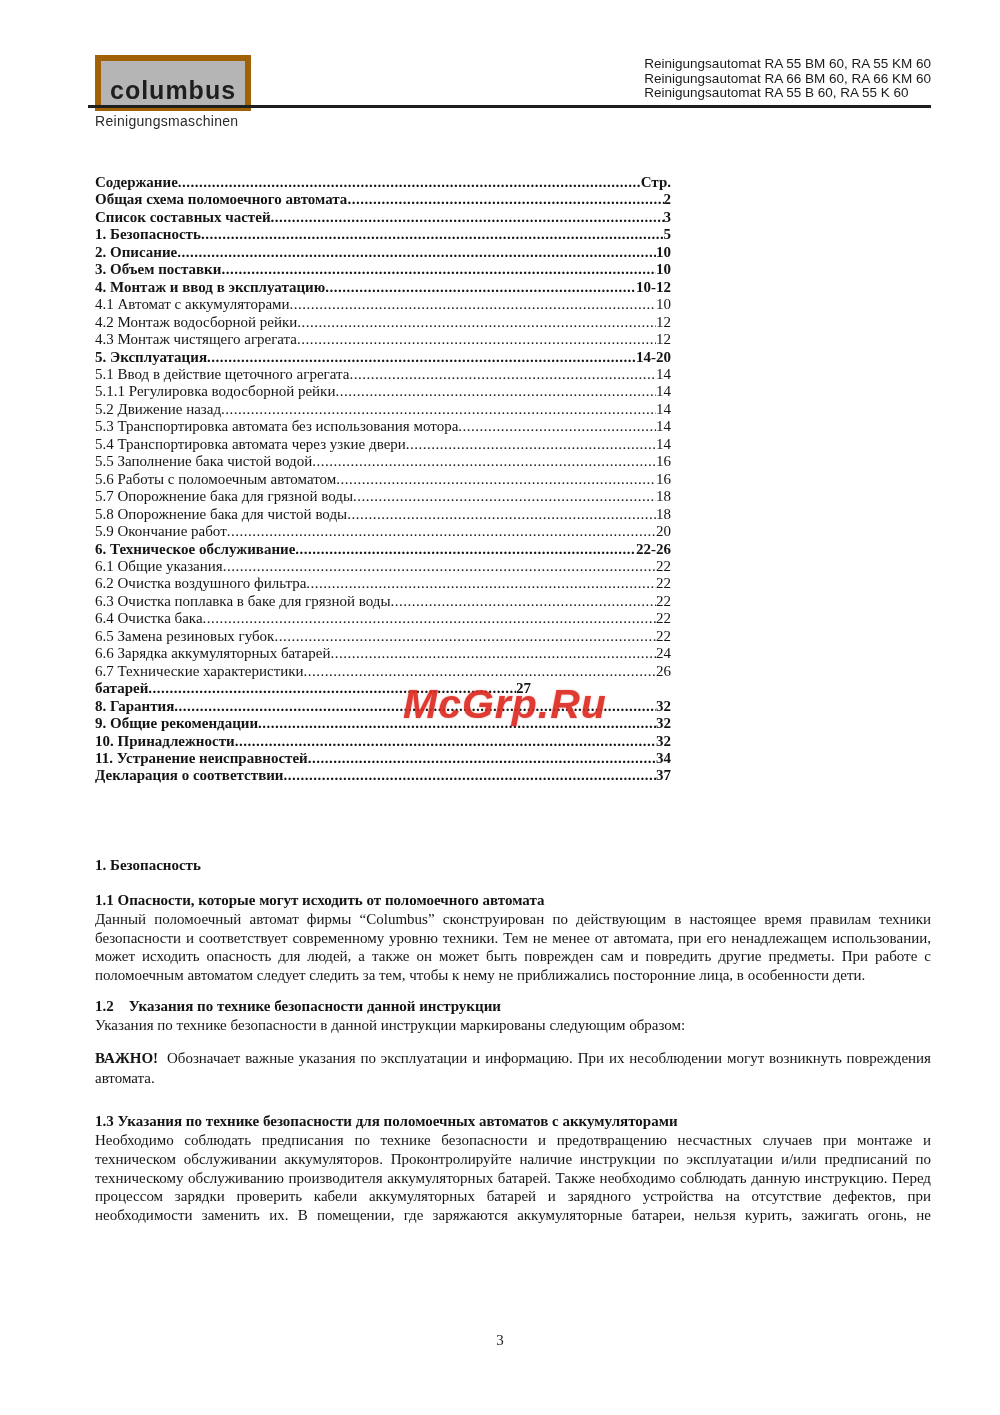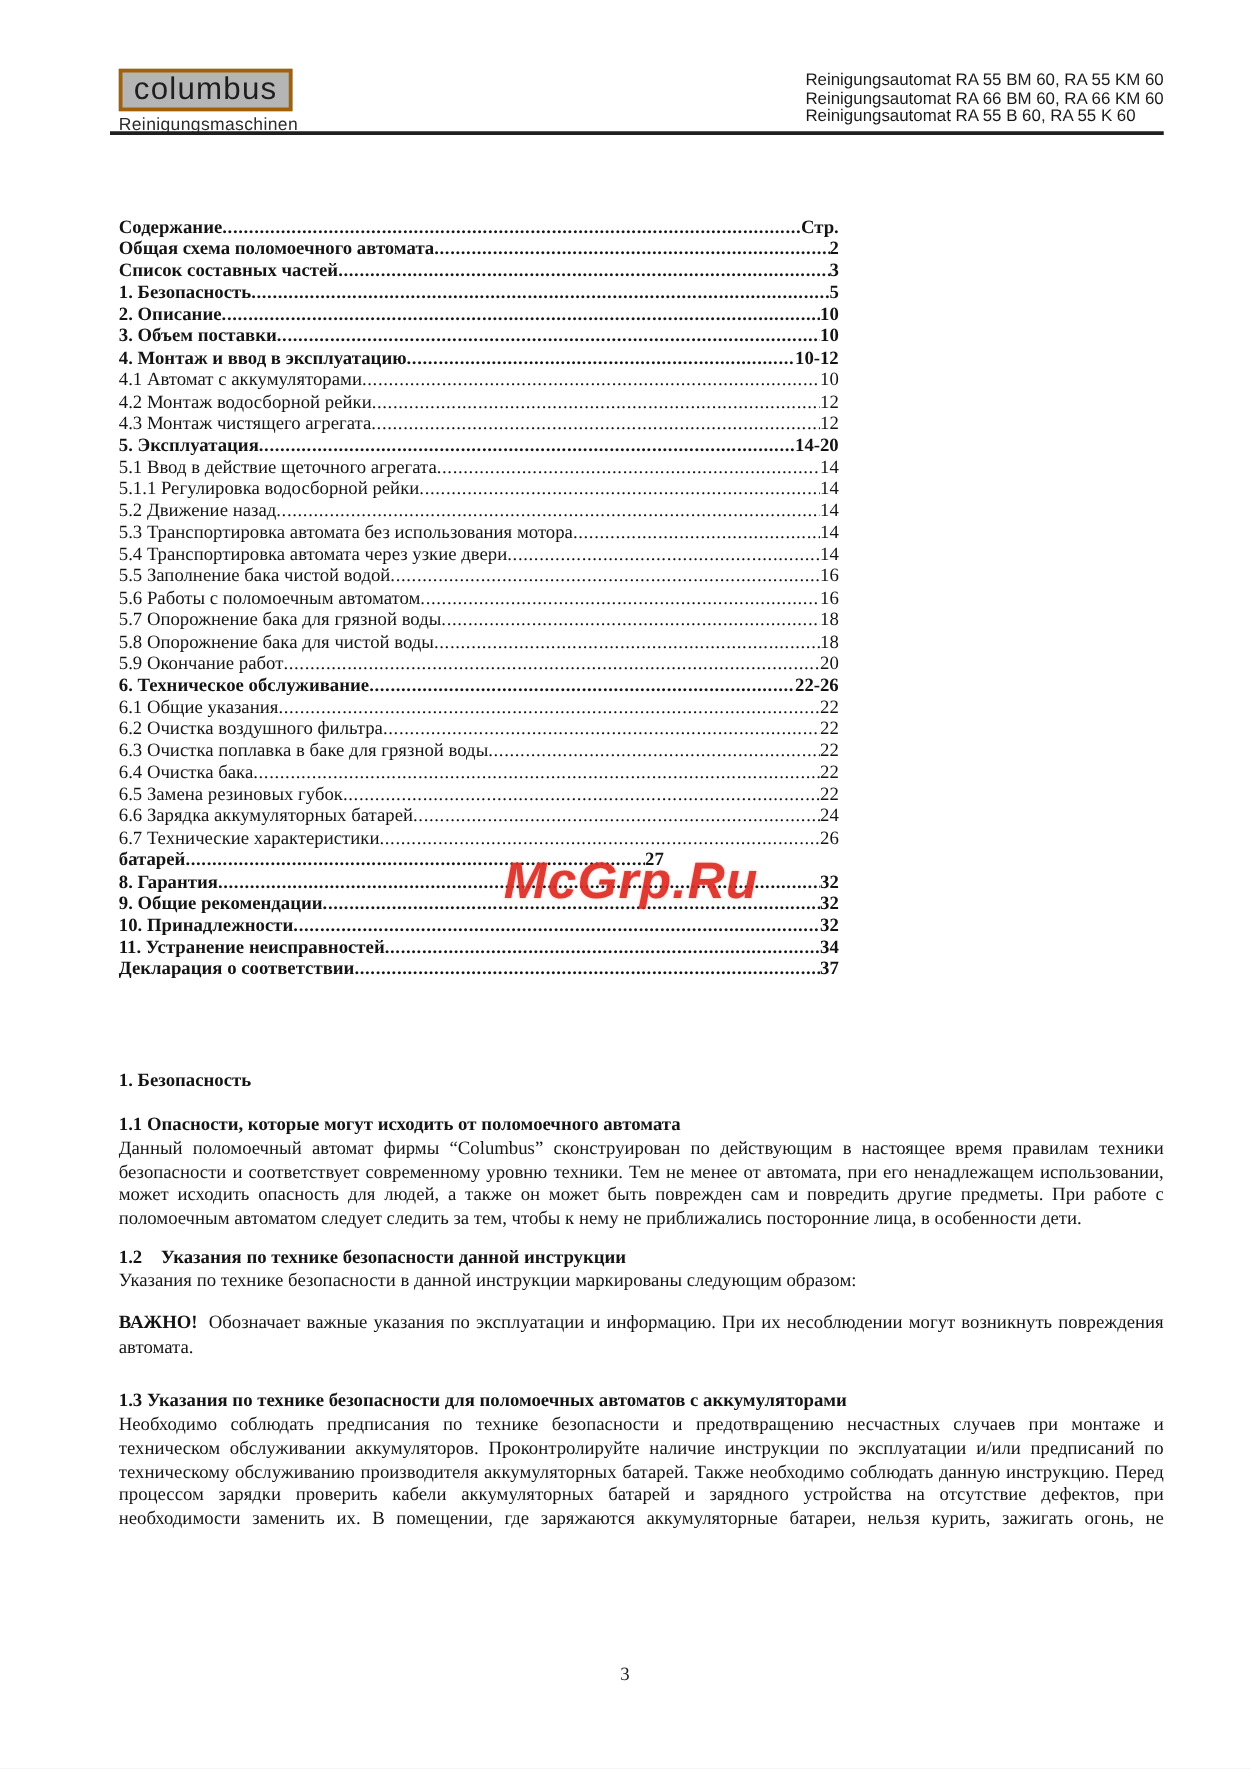--- a/index.html
+++ b/index.html
@@ -6,22 +6,22 @@
   .page {
     position:relative; width:1000px; height:1415px; margin:0 auto;
     background:#ffffff; color:#141414;
     font-family:"Liberation Serif","DejaVu Serif",serif;
     overflow:hidden;
   }
 
   
   .logo-wrap { position:absolute; top:55px; left:95px; font-family:"Liberation Sans","DejaVu Sans",sans-serif; }
   .logo-box {
-    display:inline-block; background:#b5b5b5; border:3px solid #a16207;
-    padding:0 9px 2px 9px; font-weight:normal; font-size:25px; letter-spacing:1px;
+    display:inline-block; background:#b5b5b5; border:6px solid #a16207;
+    padding:16px 9px 2px 9px; font-weight:bold; font-size:25px; letter-spacing:1px;
     color:#1e1e1e; line-height:1.05;
   }
   .logo-sub { font-size:14px; color:#2a2a2a; margin-top:2px; letter-spacing:0.3px; }
   .models {
     position:absolute; top:57px; right:69px; text-align:left;
     font-family:"Liberation Sans","DejaVu Sans",sans-serif;
     font-size:13.5px; line-height:14.6px; color:#1a1a1a;
   }
   .rule { position:absolute; top:105px; left:88px; width:843px; height:3px; background:#1f1f1f; }
 

